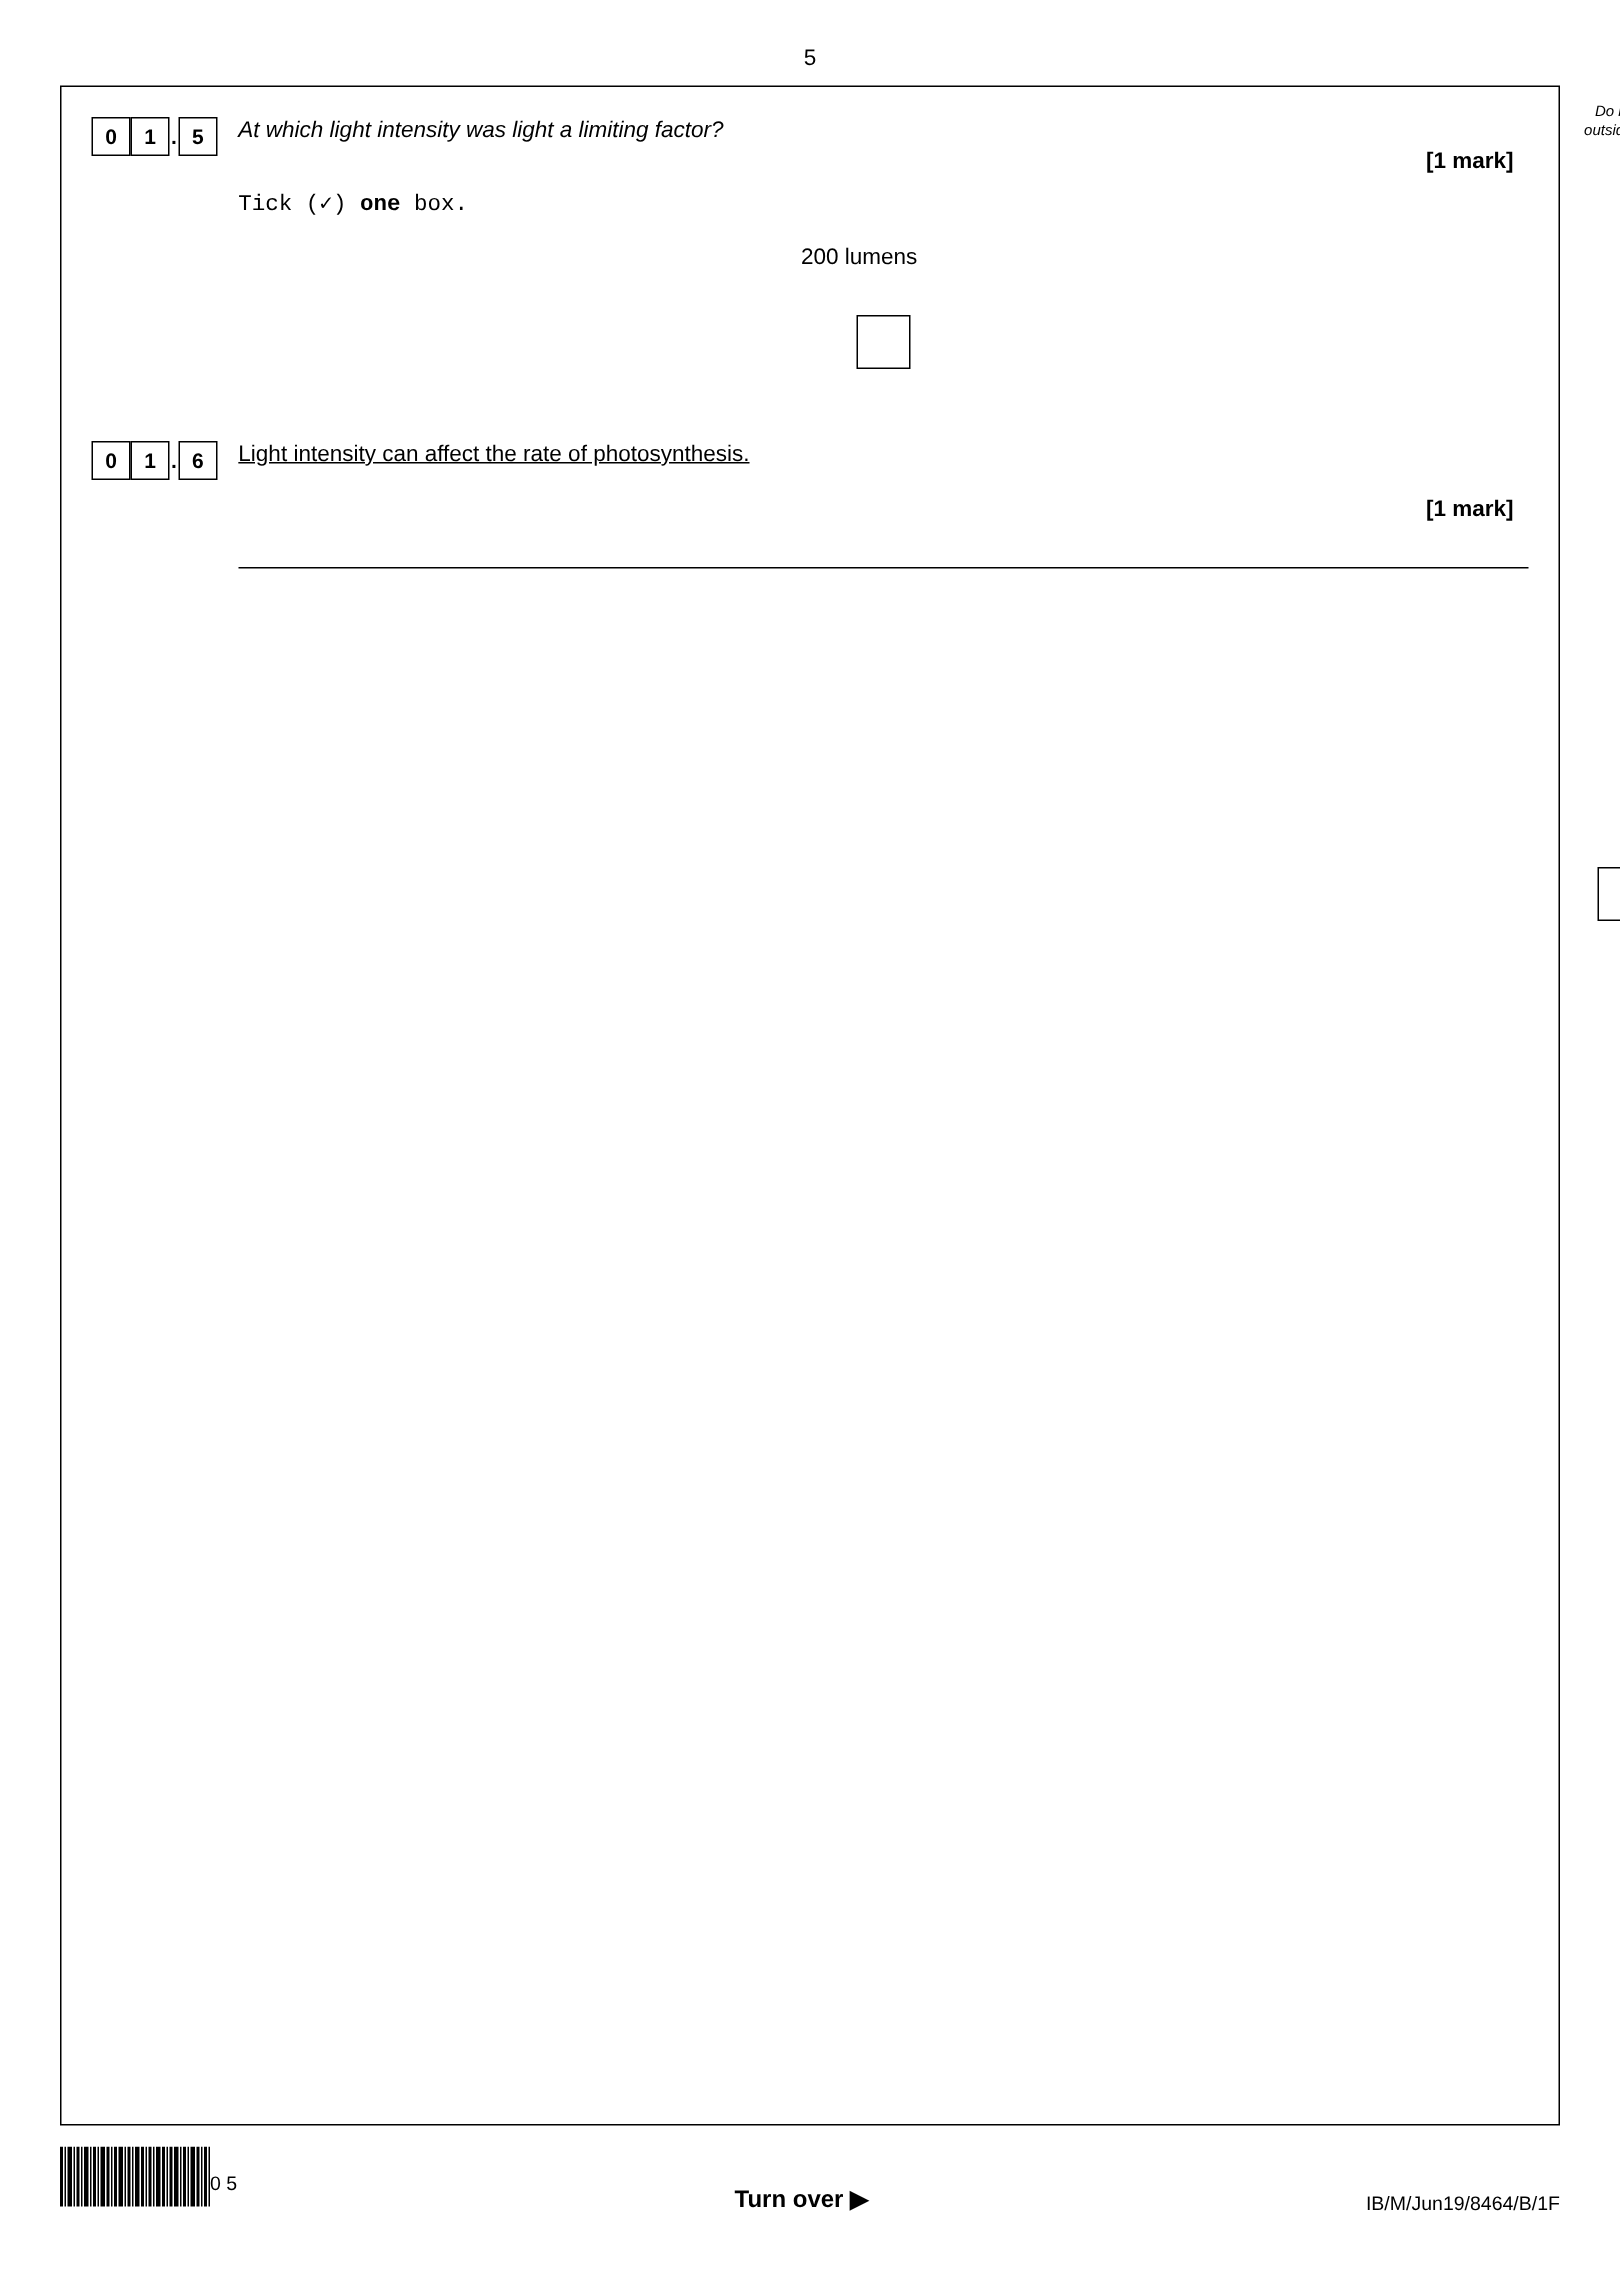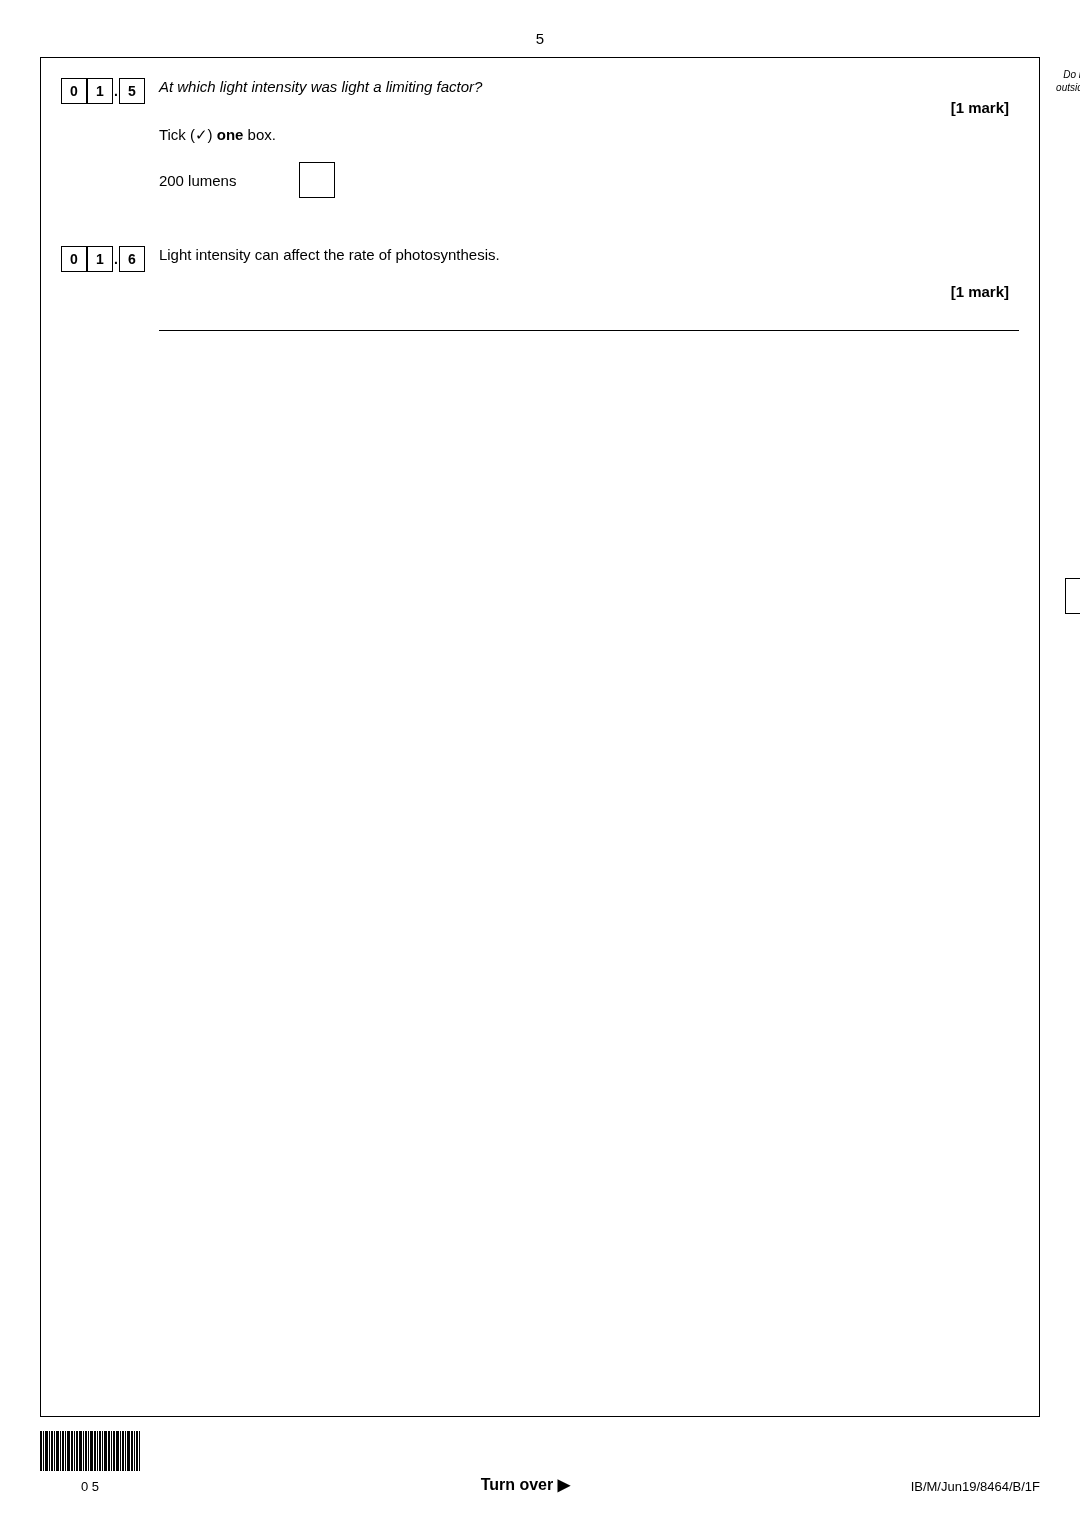--- a/index.html
+++ b/index.html
@@ -88,31 +88,33 @@
       text-align: right;
       font-size: 15px;
       font-weight: bold;
       margin-top: 4px;
       padding-right: 10px;
     }
 
     .tick-instruction {
       font-size: 15px;
       margin: 10px 0 18px 0;
+      font-family: Liberation Mono, monospace;
     }
 
     .tick-instruction span {
       font-weight: bold;
     }
 
     .option-row {
       display: flex;
       align-items: center;
       gap: 30px;
       margin-bottom: 18px;
+      flex-direction: column;
     }
 
     .option-label {
       font-size: 15px;
       min-width: 110px;
     }
 
     .tick-box {
       width: 36px;
       height: 36px;
@@ -132,20 +134,21 @@
       margin-bottom: 10px;
     }
 
     .q16-content {
       flex: 1;
     }
 
     .q16-title {
       font-size: 15px;
       margin-bottom: 6px;
+      text-decoration: underline;
     }
 
     .q16-instruction {
       font-size: 15px;
     }
 
     .q16-instruction span {
       font-weight: bold;
     }
 
@@ -184,21 +187,21 @@
     
     .footer {
       display: flex;
       justify-content: space-between;
       align-items: flex-end;
       padding: 14px 40px 0 40px;
     }
 
     .barcode {
       display: flex;
-      flex-direction: column;
+      flex-direction: row;
       align-items: center;
     }
 
     .barcode-label {
       font-size: 13px;
       margin-top: 3px;
       text-align: center;
     }
 
     .turn-over {

